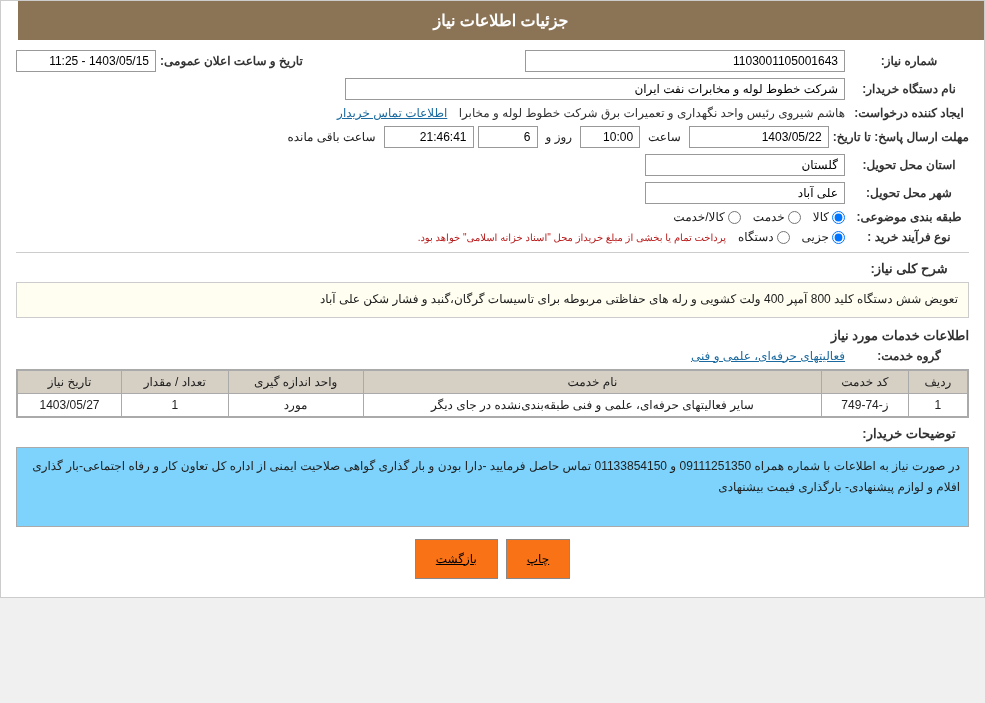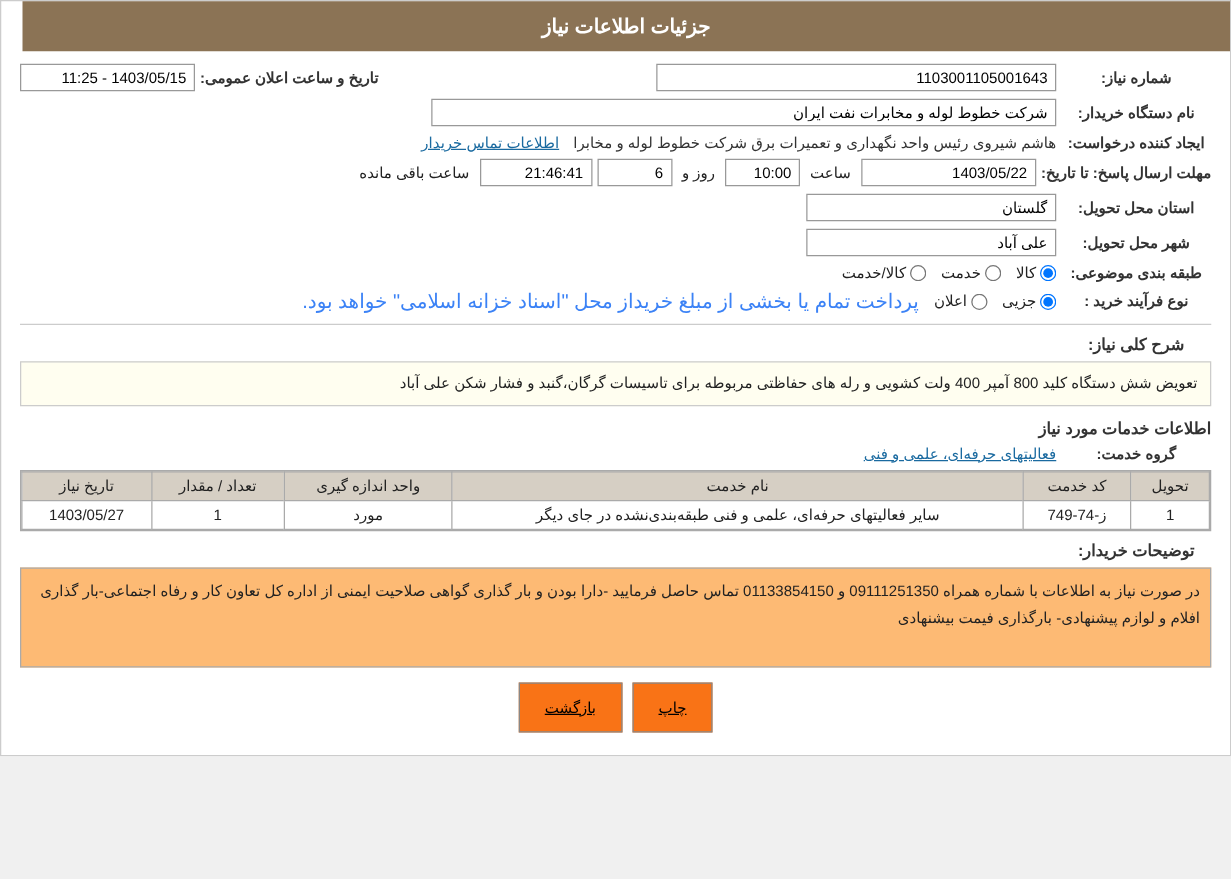--- a/index.html
+++ b/index.html
@@ -81,41 +81,41 @@
     }
     table td {
       border: 1px solid #aaa;
       padding: 4px 8px;
       text-align: center;
     }
     table tbody tr:nth-child(even) { background: #f9f9f9; }
     .narration-box {
       border: 1px solid #aaa;
       padding: 8px;
-      background: #fdba74;
+      background: #7dd3fc;
       font-size: 12px;
       line-height: 1.8;
       direction: rtl;
       margin-bottom: 10px;
       min-height: 80px;
     }
     .radio-group {
       display: flex;
       align-items: center;
       gap: 12px;
       direction: rtl;
     }
     .radio-item {
       display: flex;
       align-items: center;
       gap: 3px;
     }
     .purchase-note {
-      color: #3b82f6;
-      font-size: 16px;
+      color: #b91c1c;
+      font-size: 10px;
     }
     .btn-row {
       display: flex;
       justify-content: center;
       gap: 8px;
       margin: 12px 0 8px 0;
     }
     .btn {
       padding: 12px 20px;
       border: 1px solid #888;
@@ -211,21 +211,21 @@
 
     <div class="row">
       <span class="label">نوع فرآیند خرید :</span>
       <div class="radio-group">
         <div class="radio-item">
           <input type="radio" name="purchase_type" checked="" style="">
           <span>جزیی</span>
         </div>
         <div class="radio-item">
           <input type="radio" name="purchase_type" style="">
-          <span>اعلان</span>
+          <span>دستگاه</span>
         </div>
         <span class="purchase-note">پرداخت تمام یا بخشی از مبلغ خریداز محل "اسناد خزانه اسلامی" خواهد بود.</span>
       </div>
     </div>
 
     <hr class="divider">
 
     <div class="row">
       <span class="label" style="font-size:13px;">شرح کلی نیاز:</span>
     </div>
@@ -237,21 +237,21 @@
 
     <div class="row">
       <span class="label">گروه خدمت:</span>
       <span class="link-blue">فعالیتهای حرفه‌ای، علمی و فنی</span>
     </div>
 
     <div class="table-container">
       <table>
         <thead>
           <tr>
-            <th>تحویل</th>
+            <th>ردیف</th>
             <th>کد خدمت</th>
             <th>نام خدمت</th>
             <th>واحد اندازه گیری</th>
             <th>تعداد / مقدار</th>
             <th>تاریخ نیاز</th>
           </tr>
         </thead>
         <tbody id="table-body">
         <tr>
       <td>1</td>

